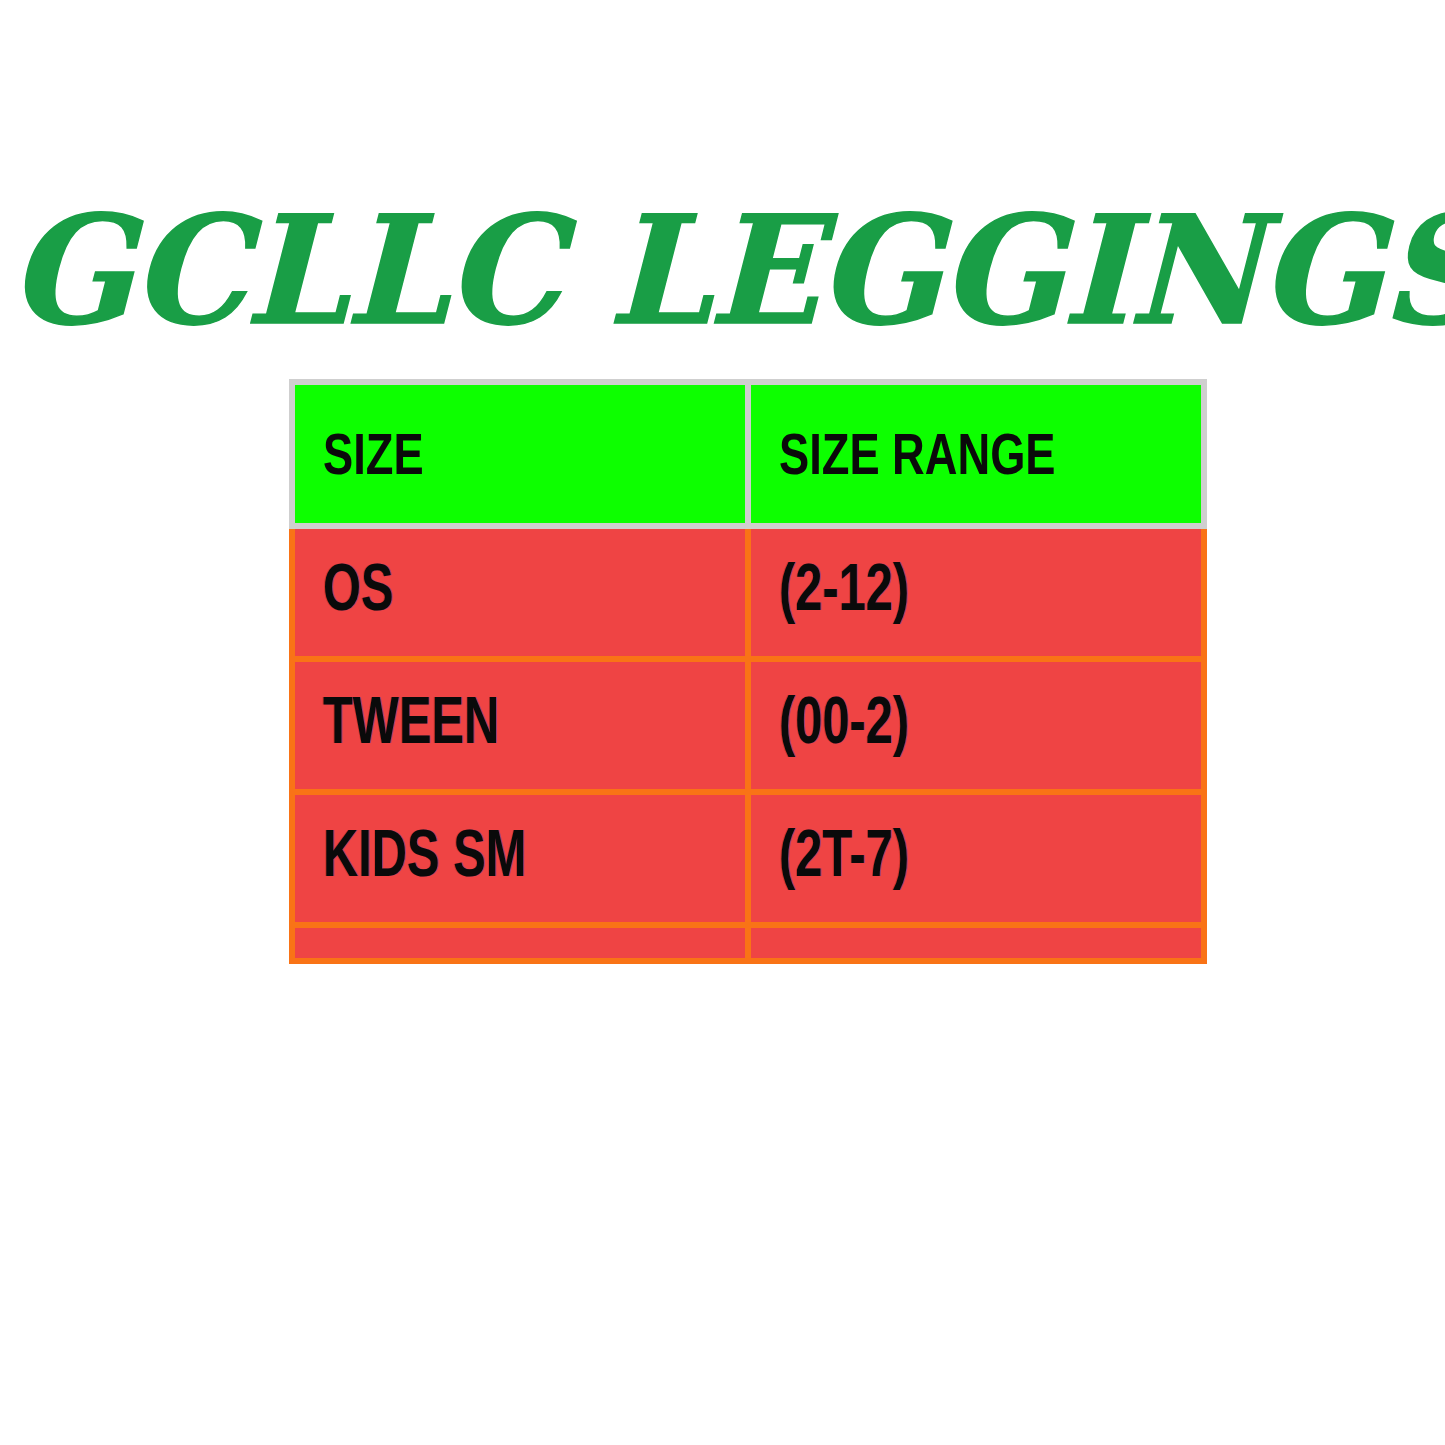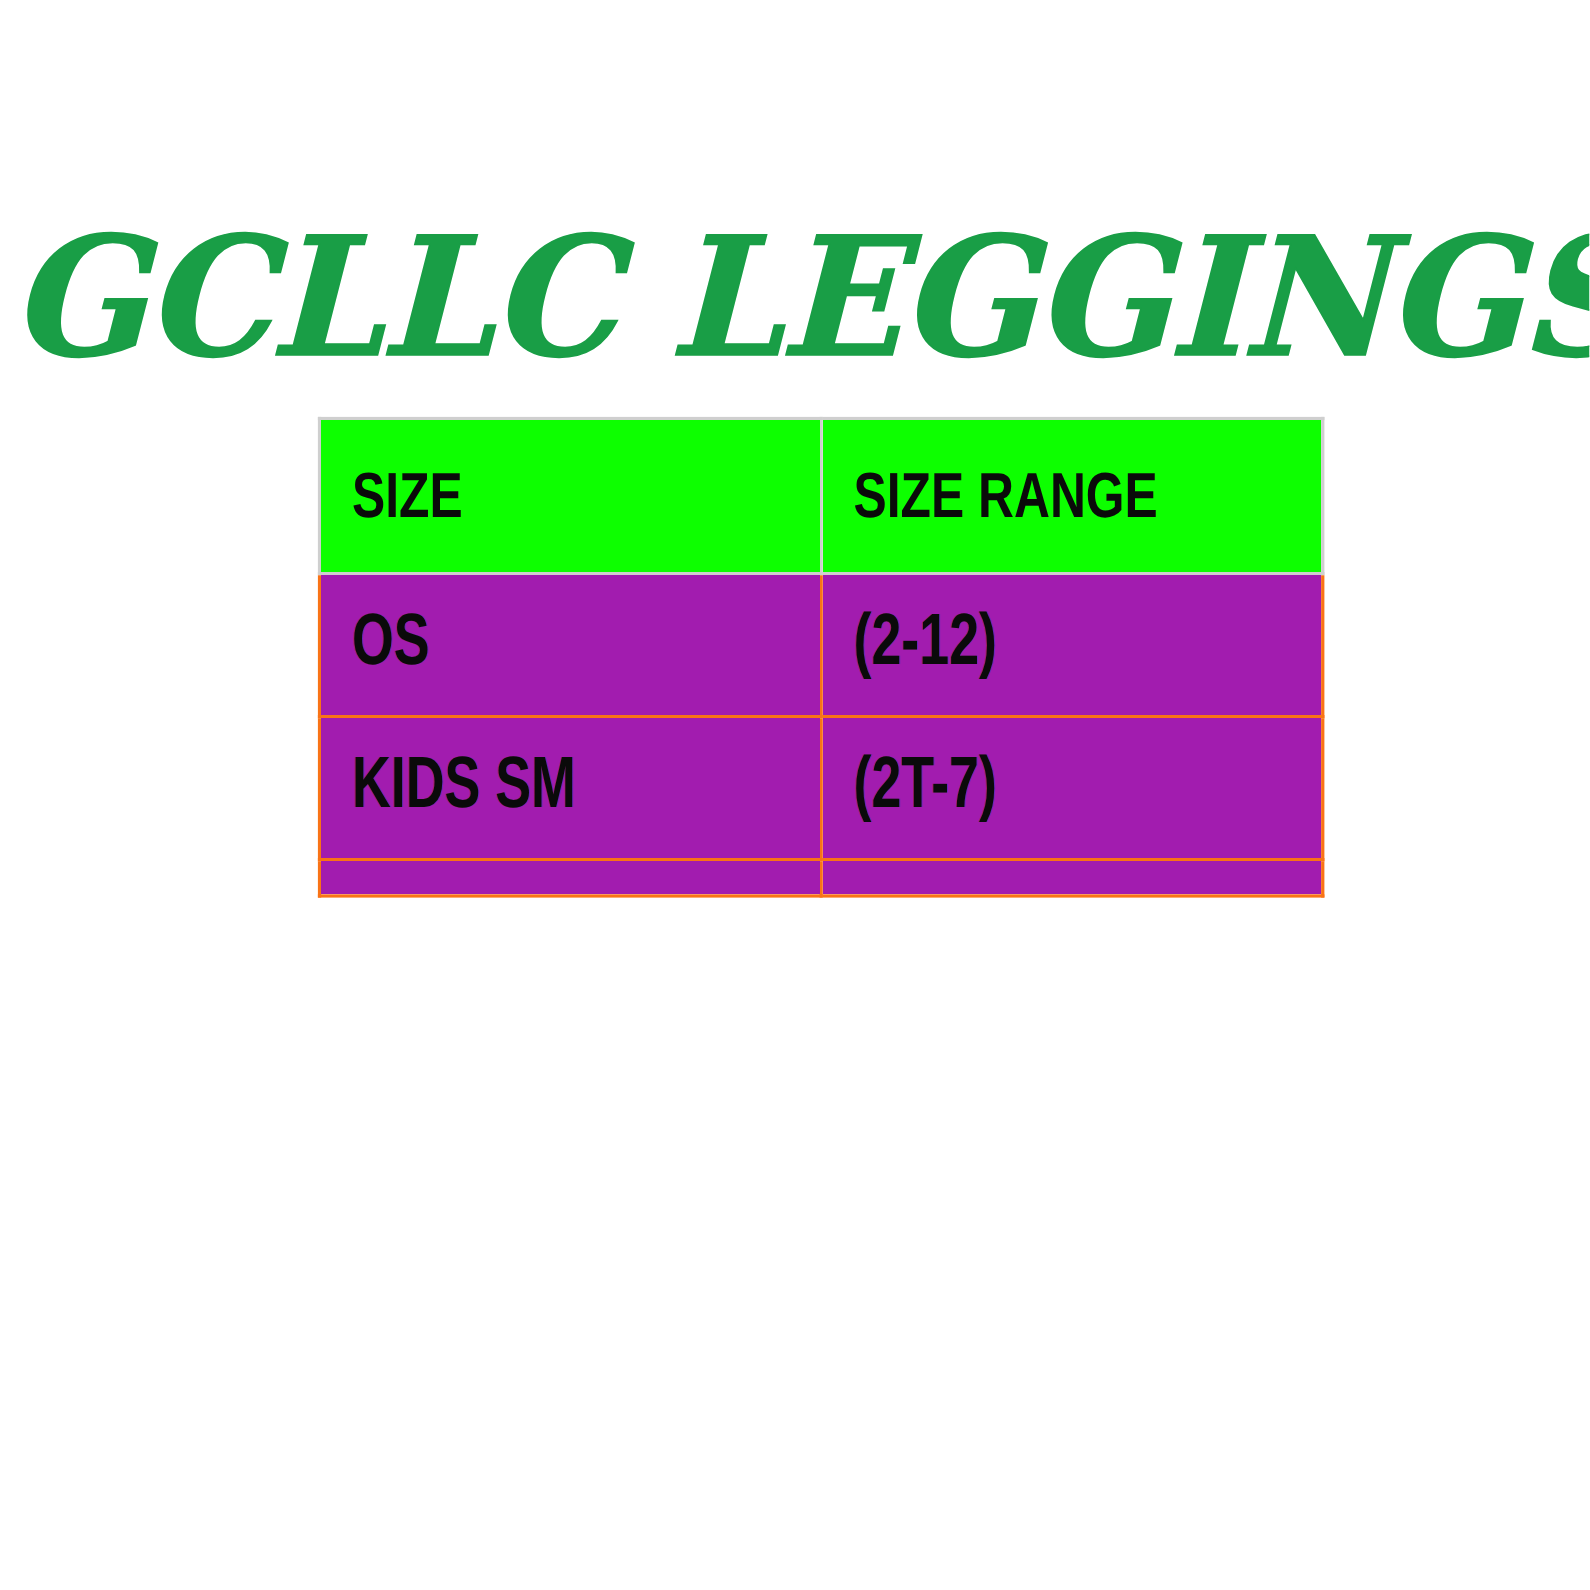--- a/index.html
+++ b/index.html
@@ -45,21 +45,21 @@
     top: 379px;
     width: 912px;
     border-collapse: collapse;
     table-layout: fixed;
   }
   #size-table col.c-size  { width: 456px; }
   #size-table col.c-range { width: 456px; }
 
   #size-table th,
   #size-table td {
-    border: 3px solid #f97316;
+    border: 6px solid #f97316;
     padding: 0 0 0 28px;
     margin: 0;
     text-align: left;
     vertical-align: middle;
     color: #0a0a0a;
     font-family: "Liberation Sans", sans-serif;
     font-weight: 700;
     font-size: 66px;
     line-height: 66px;
     letter-spacing: 0px;
@@ -73,21 +73,21 @@
     border-color: #cfcfcf;
     font-size: 58px;
   }
   #size-table thead th .sq {
     display: inline-block;
     transform: scaleX(0.78);
     transform-origin: left center;
   }
 
   #size-table tbody td {
-    background: #a21caf;
+    background: #ef4444;
     height: 127px;
   }
   #size-table tbody td .sq {
     display: inline-block;
     transform: scaleX(0.74);
     transform-origin: left center;
     position: relative;
     top: -6px;
   }
   #size-table tbody tr:last-child td {
@@ -128,20 +128,28 @@
       <tr>
         <td>
           <span class="sq fringe">OS</span>
         </td>
         <td>
           <span class="sq fringe">(2-12)</span>
         </td>
       </tr>
       <tr>
         <td>
+          <span class="sq fringe">TWEEN</span>
+        </td>
+        <td>
+          <span class="sq fringe">(00-2)</span>
+        </td>
+      </tr>
+      <tr>
+        <td>
           <span class="sq fringe">KIDS SM</span>
         </td>
         <td>
           <span class="sq fringe">(2T-7)</span>
         </td>
       </tr>
       <tr>
         <td>
           
         </td>

